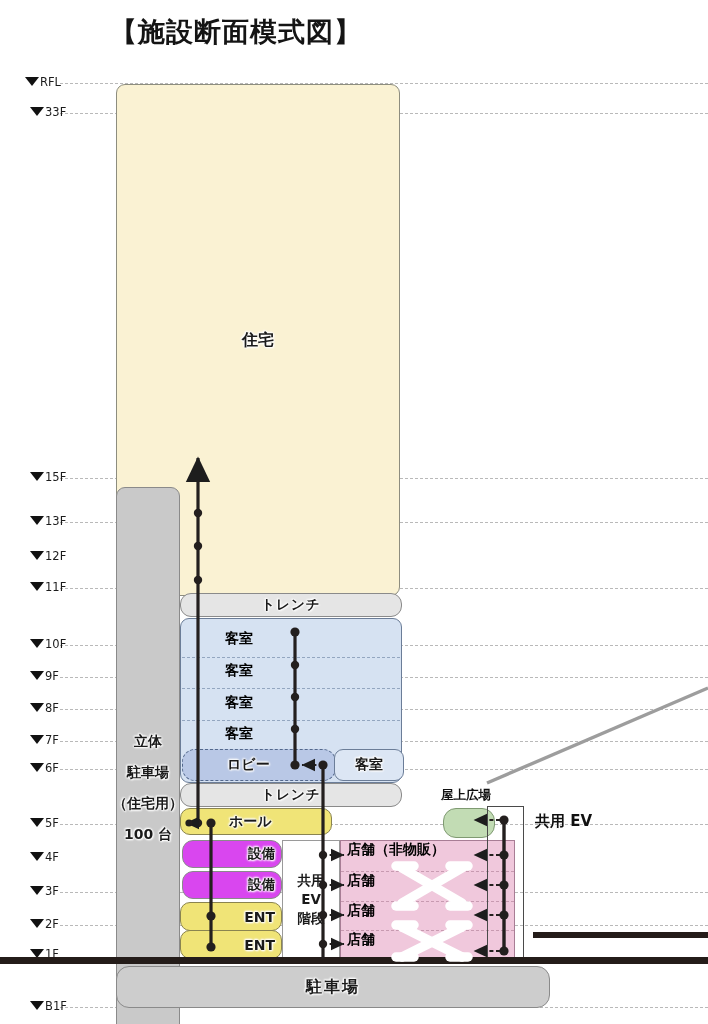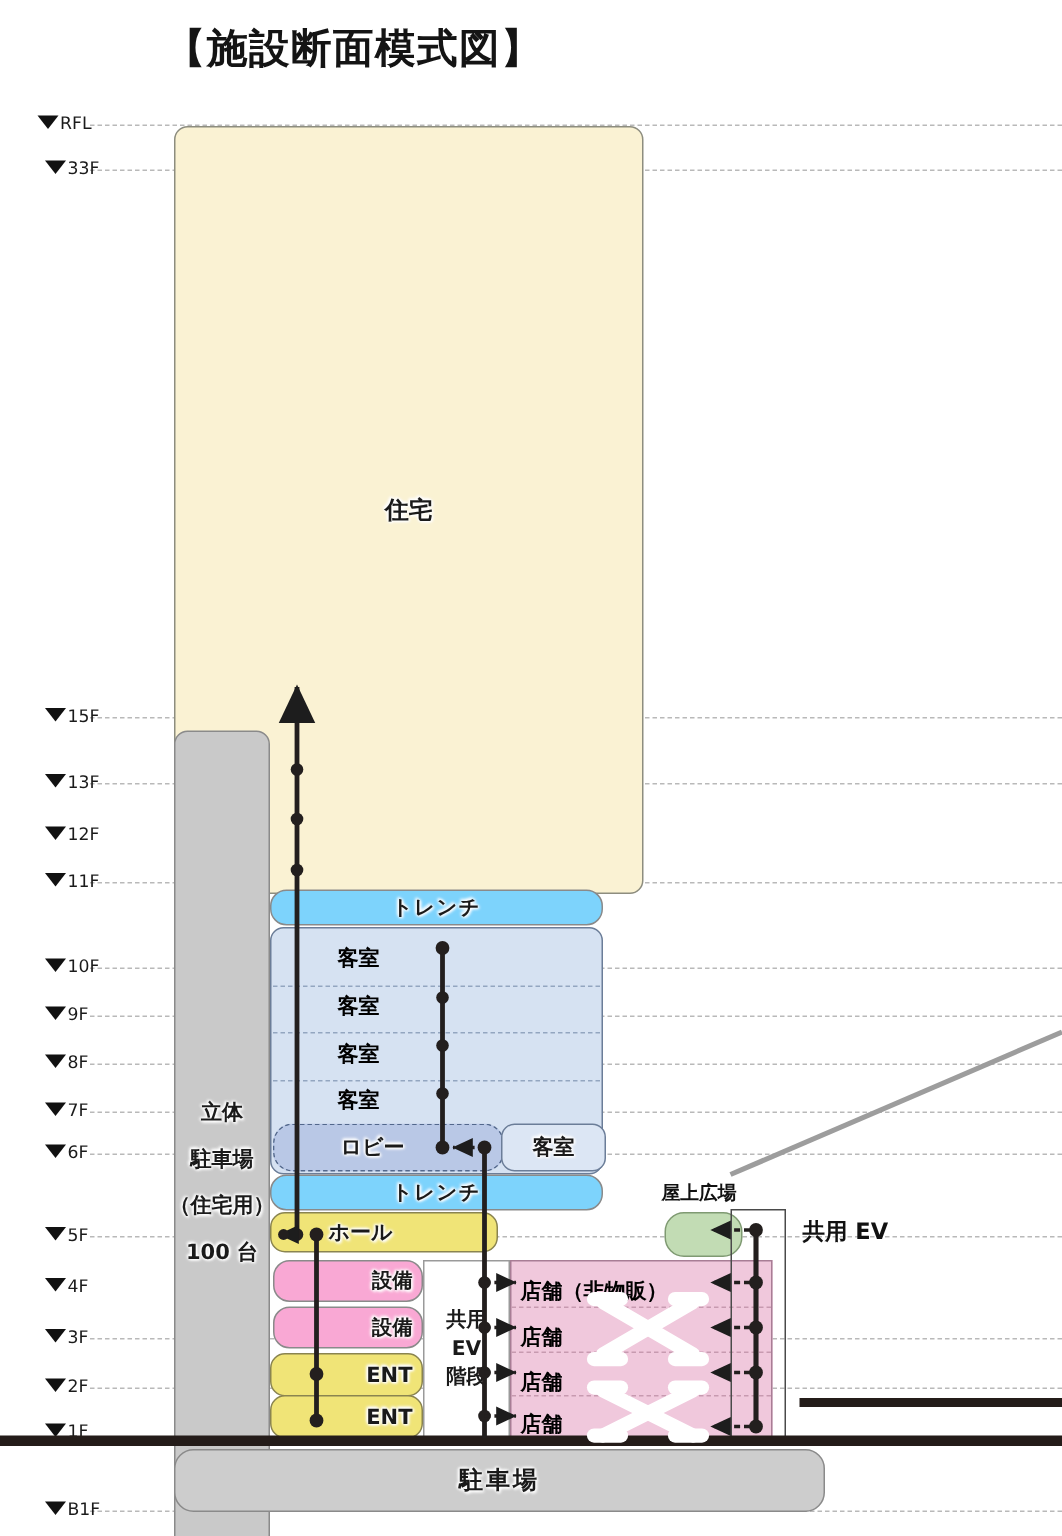--- a/index.html
+++ b/index.html
@@ -29,53 +29,53 @@
   
   #resid{background:#faf2d3;border:1.4px solid #8d8d7f;border-radius:9px;}
   #resid .lab{font-size:16px;font-weight:bold;}
 
   
   #park{background:#c9c9c9;border:1.4px solid #8a8a8a;border-radius:9px;
         flex-direction:column;gap:13px;}
   #park .lab{font-size:14px;font-weight:bold;}
 
   
-  .trench{background:#7dd3fc;border:1.3px solid #8a8a8a;border-radius:11px;}
+  .trench{background:#e5e5e5;border:1.3px solid #8a8a8a;border-radius:11px;}
   .trench .lab{font-size:13.5px;font-weight:bold;letter-spacing:1px;}
 
   
   #hotel{background:#d6e2f2;border:1.4px solid #6b7d98;border-radius:9px;}
   .room{position:absolute;box-sizing:border-box;display:flex;align-items:center;}
   .room .lab{font-size:14px;font-weight:bold;}
   .roomdiv{position:absolute;border-top:1px dashed #93a6c0;height:0;}
   #lobby{background:#b9c8e6;border:1.5px dashed #53688c;border-radius:13px;}
   #lobby .lab{font-size:14px;font-weight:bold;}
   #room5{background:#dce6f4;border:1.4px solid #6b7d98;border-radius:9px;}
   #room5 .lab{font-size:14px;font-weight:bold;}
 
   
   .yel{background:#f0e477;border:1.3px solid #8a8450;border-radius:10px;}
   .yel .lab{font-size:14px;font-weight:bold;}
   
-  .equip{background:#f9a8d4;border:1.3px solid #8a8a8a;border-radius:11px;}
+  .equip{background:#d946ef;border:1.3px solid #8a8a8a;border-radius:11px;}
   .equip .lab{font-size:13.5px;font-weight:bold;}
   
   #core{background:#ffffff;border:1.3px solid #9a9a9a;flex-direction:column;
         justify-content:center;gap:2px;}
   #core .lab{font-size:13.5px;font-weight:bold;line-height:1.25;}
   
   #bike{background:#f0e477;border:1.3px solid #8a8450;border-radius:13px;}
   #bike .lab{font-size:13.5px;font-weight:bold;}
   
   #plaza{background:#c2dcb4;border:1.3px solid #7f9a72;border-radius:13px;}
   #plazalab{position:absolute;font-size:12.5px;font-weight:bold;color:#111;
       text-shadow:0 0 2px #fff,0 0 3px #fff,1px 1px 2px #fff;white-space:nowrap;}
   
   #shops{background:#f0c8dc;border:1.3px solid #a87d95;}
-  .shop{position:absolute;display:flex;align-items:flex-end;}
+  .shop{position:absolute;display:flex;align-items:flex-start;}
   .shop .lab{font-size:14px;font-weight:bold;}
   .shopdiv{position:absolute;border-top:1px dashed #c79ab0;height:0;}
   
   #bpark{background:#cdcdcd;border:1.3px solid #8a8a8a;border-radius:13px;}
   #bpark .lab{font-size:16px;font-weight:bold;letter-spacing:2px;}
 
   
   .gline{position:absolute;background:#241c19;}
   
   #evlabel{position:absolute;font-size:15px;font-weight:bold;color:#111;white-space:nowrap;}
@@ -118,21 +118,21 @@
       <div class="flabel" style="left: 30px; top: 850px;"><span class="tri"></span><span class="txt">4F</span></div>
       <div class="gridline" style="left: 60px; top: 892px; width: 648px;"></div>
       <div class="flabel" style="left: 30px; top: 884px;"><span class="tri"></span><span class="txt">3F</span></div>
       <div class="gridline" style="left: 60px; top: 925px; width: 648px;"></div>
       <div class="flabel" style="left: 30px; top: 917px;"><span class="tri"></span><span class="txt">2F</span></div>
       <div class="flabel" style="left: 30px; top: 947px;"><span class="tri"></span><span class="txt">1F</span></div>
       <div class="gridline" style="left: 60px; top: 1007px; width: 648px;"></div>
       <div class="flabel" style="left: 30px; top: 999px;"><span class="tri"></span><span class="txt">B1F</span></div>
     </div>
 
-  <div class="blk" id="resid" style="left:116px;top:84px;width:313px;height:512px;">
+  <div class="blk" id="resid" style="left:116px;top:84px;width:284px;height:512px;">
     <span class="lab">住宅</span>
   </div>
 
   <div class="blk" id="park" style="left:116px;top:487px;width:64px;height:603px;">
     <span class="lab">立体</span>
     <span class="lab">駐車場</span>
     <span class="lab">（住宅用）</span>
     <span class="lab">100 台</span>
   </div>
 
@@ -161,21 +161,21 @@
     <span class="lab">ロビー</span>
   </div>
   <div class="blk" id="room5" style="left:334px;top:749px;width:70px;height:32px;">
     <span class="lab">客室</span>
   </div>
 
   <div class="blk trench" style="left:180px;top:783px;width:222px;height:24px;">
     <span class="lab">トレンチ</span>
   </div>
 
-  <div class="blk yel" style="left:180px;top:808px;width:152px;height:27px;justify-content:flex-start;padding-left:38px;">
+  <div class="blk yel" style="left:180px;top:808px;width:152px;height:27px;justify-content:flex-start;padding-left:48px;">
     <span class="lab">ホール</span>
   </div>
 
   <div class="blk equip" style="left:182px;top:840px;width:100px;height:28px;justify-content:flex-end;padding-right:6px;">
     <span class="lab">設備</span>
   </div>
   <div class="blk equip" style="left:182px;top:871px;width:100px;height:28px;justify-content:flex-end;padding-right:6px;">
     <span class="lab">設備</span>
   </div>
 

